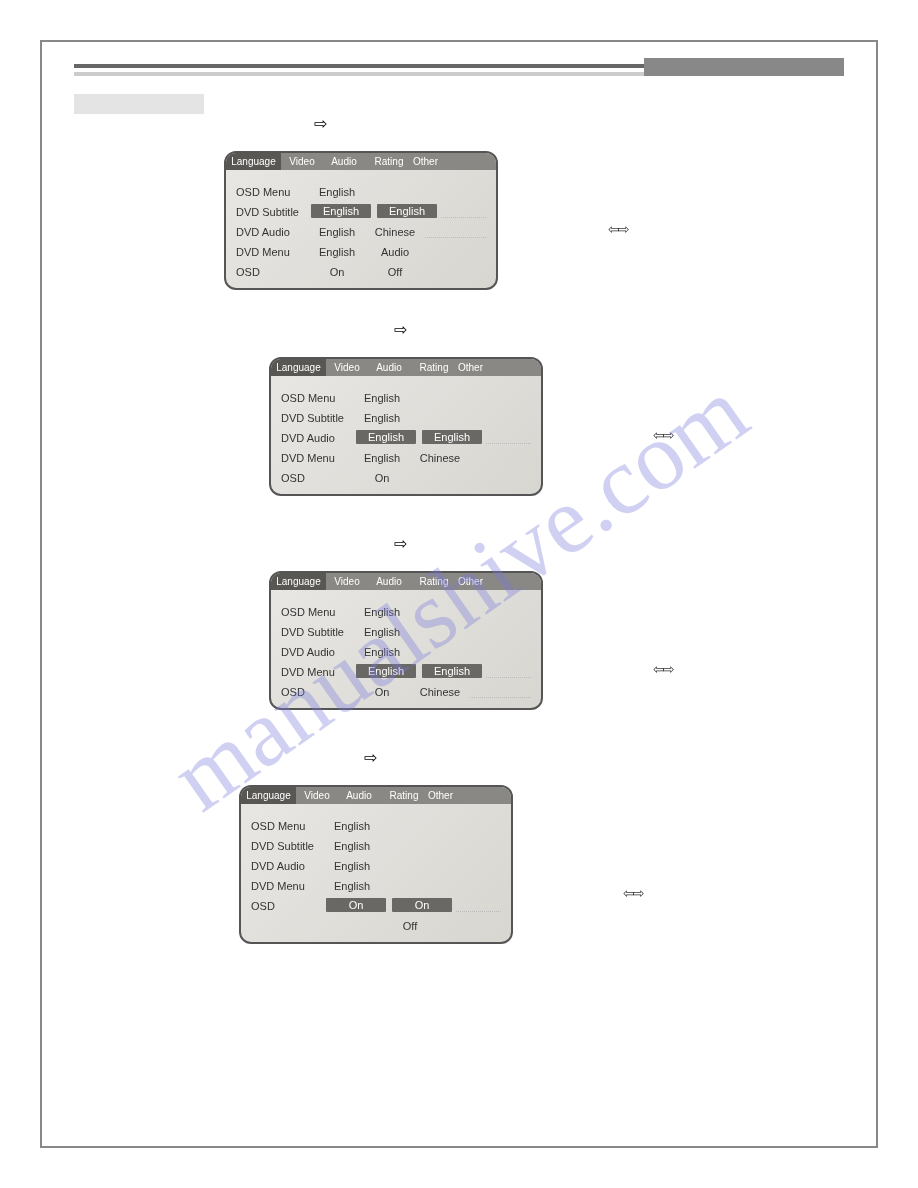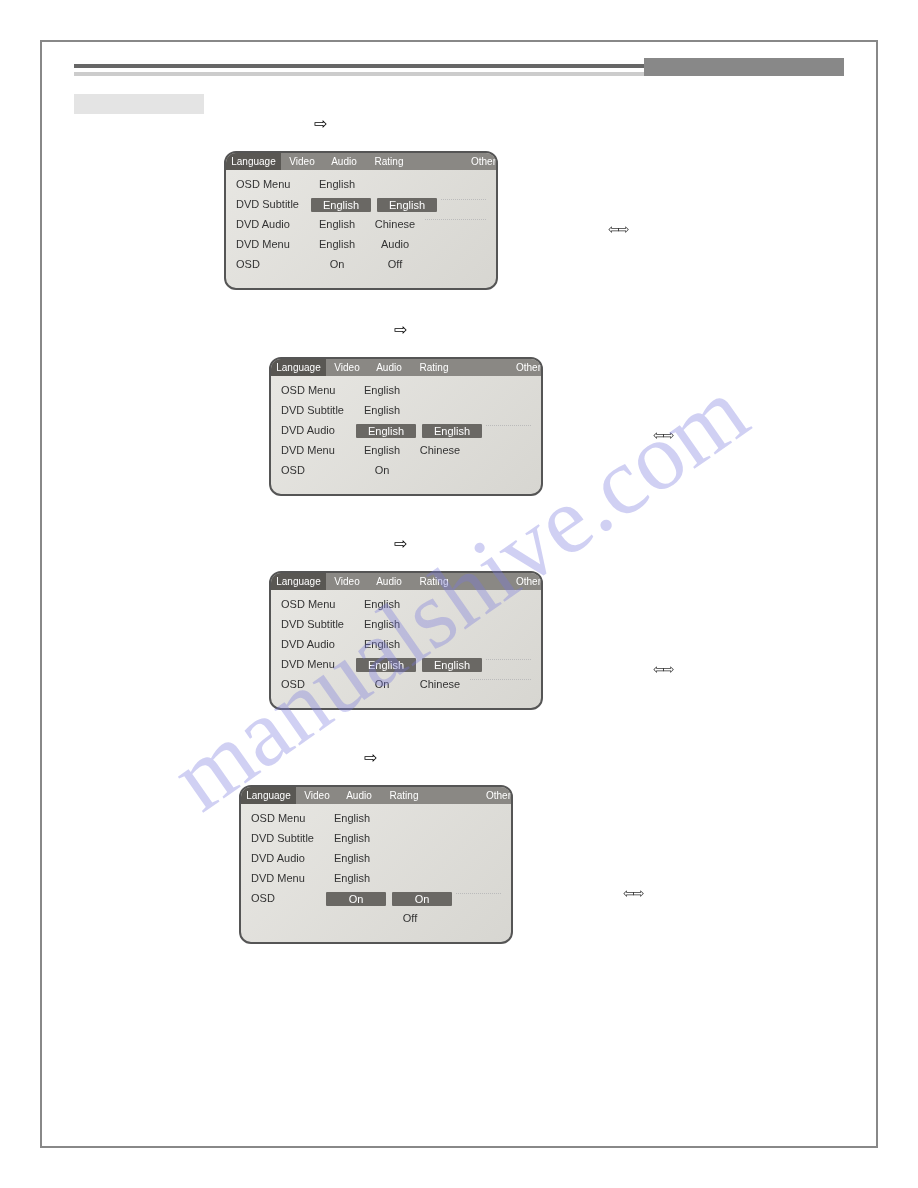--- a/index.html
+++ b/index.html
@@ -12,23 +12,23 @@
 .subhdr{margin-top:18px;width:130px;height:20px;background:#e4e4e4}
 .block{margin-top:18px;display:flex;align-items:flex-start}
 .arrow1{font-size:16px;margin-left:60px;margin-bottom:4px}
 .osd{border:2px solid #555;border-radius:12px;width:270px;background:linear-gradient(135deg,#e8e7e3,#d7d6d1);font-size:11px;color:#333;overflow:hidden}
 .tabs{display:flex;background:#8a8884;color:#fff;font-size:10px}
 .tabs span{padding:3px 0;text-align:center}
 .tabs .lang{width:55px;background:#595753}
 .tabs .vid{width:42px}
 .tabs .aud{width:42px}
 .tabs .rat{width:48px}
-.tabs .oth{flex:1;text-align:right}
+.tabs .oth{flex:1;text-align:left}
 .body{padding:8px 10px 10px 10px}
-.row{display:flex;align-items:flex-start;height:20px}
+.row{display:flex;align-items:flex-end;height:20px}
 .row .lbl{width:75px}
 .row .val{width:52px;text-align:center}
 .row .sel{background:#6a6864;color:#fff;padding:1px 4px;border-radius:1px}
 .row .opt{width:52px;text-align:center;margin-left:6px}
 .row .opt.sel{background:#6a6864;color:#fff;padding:1px 4px;border-radius:1px}
 .dots{flex:1;border-bottom:1px dotted #bbb;margin-left:4px;height:1px}
 .sidecol{display:flex;flex-direction:column;align-items:flex-start;margin-left:110px;margin-top:70px;font-size:12px;color:#333}
 .updown{letter-spacing:-2px;font-size:14px}
 .wm{position:absolute;left:50%;top:50%;transform:translate(-50%,-50%) rotate(-35deg);font-size:96px;color:rgba(120,120,220,0.35);font-weight:400;pointer-events:none;white-space:nowrap;font-family:Georgia,serif}
 </style>

